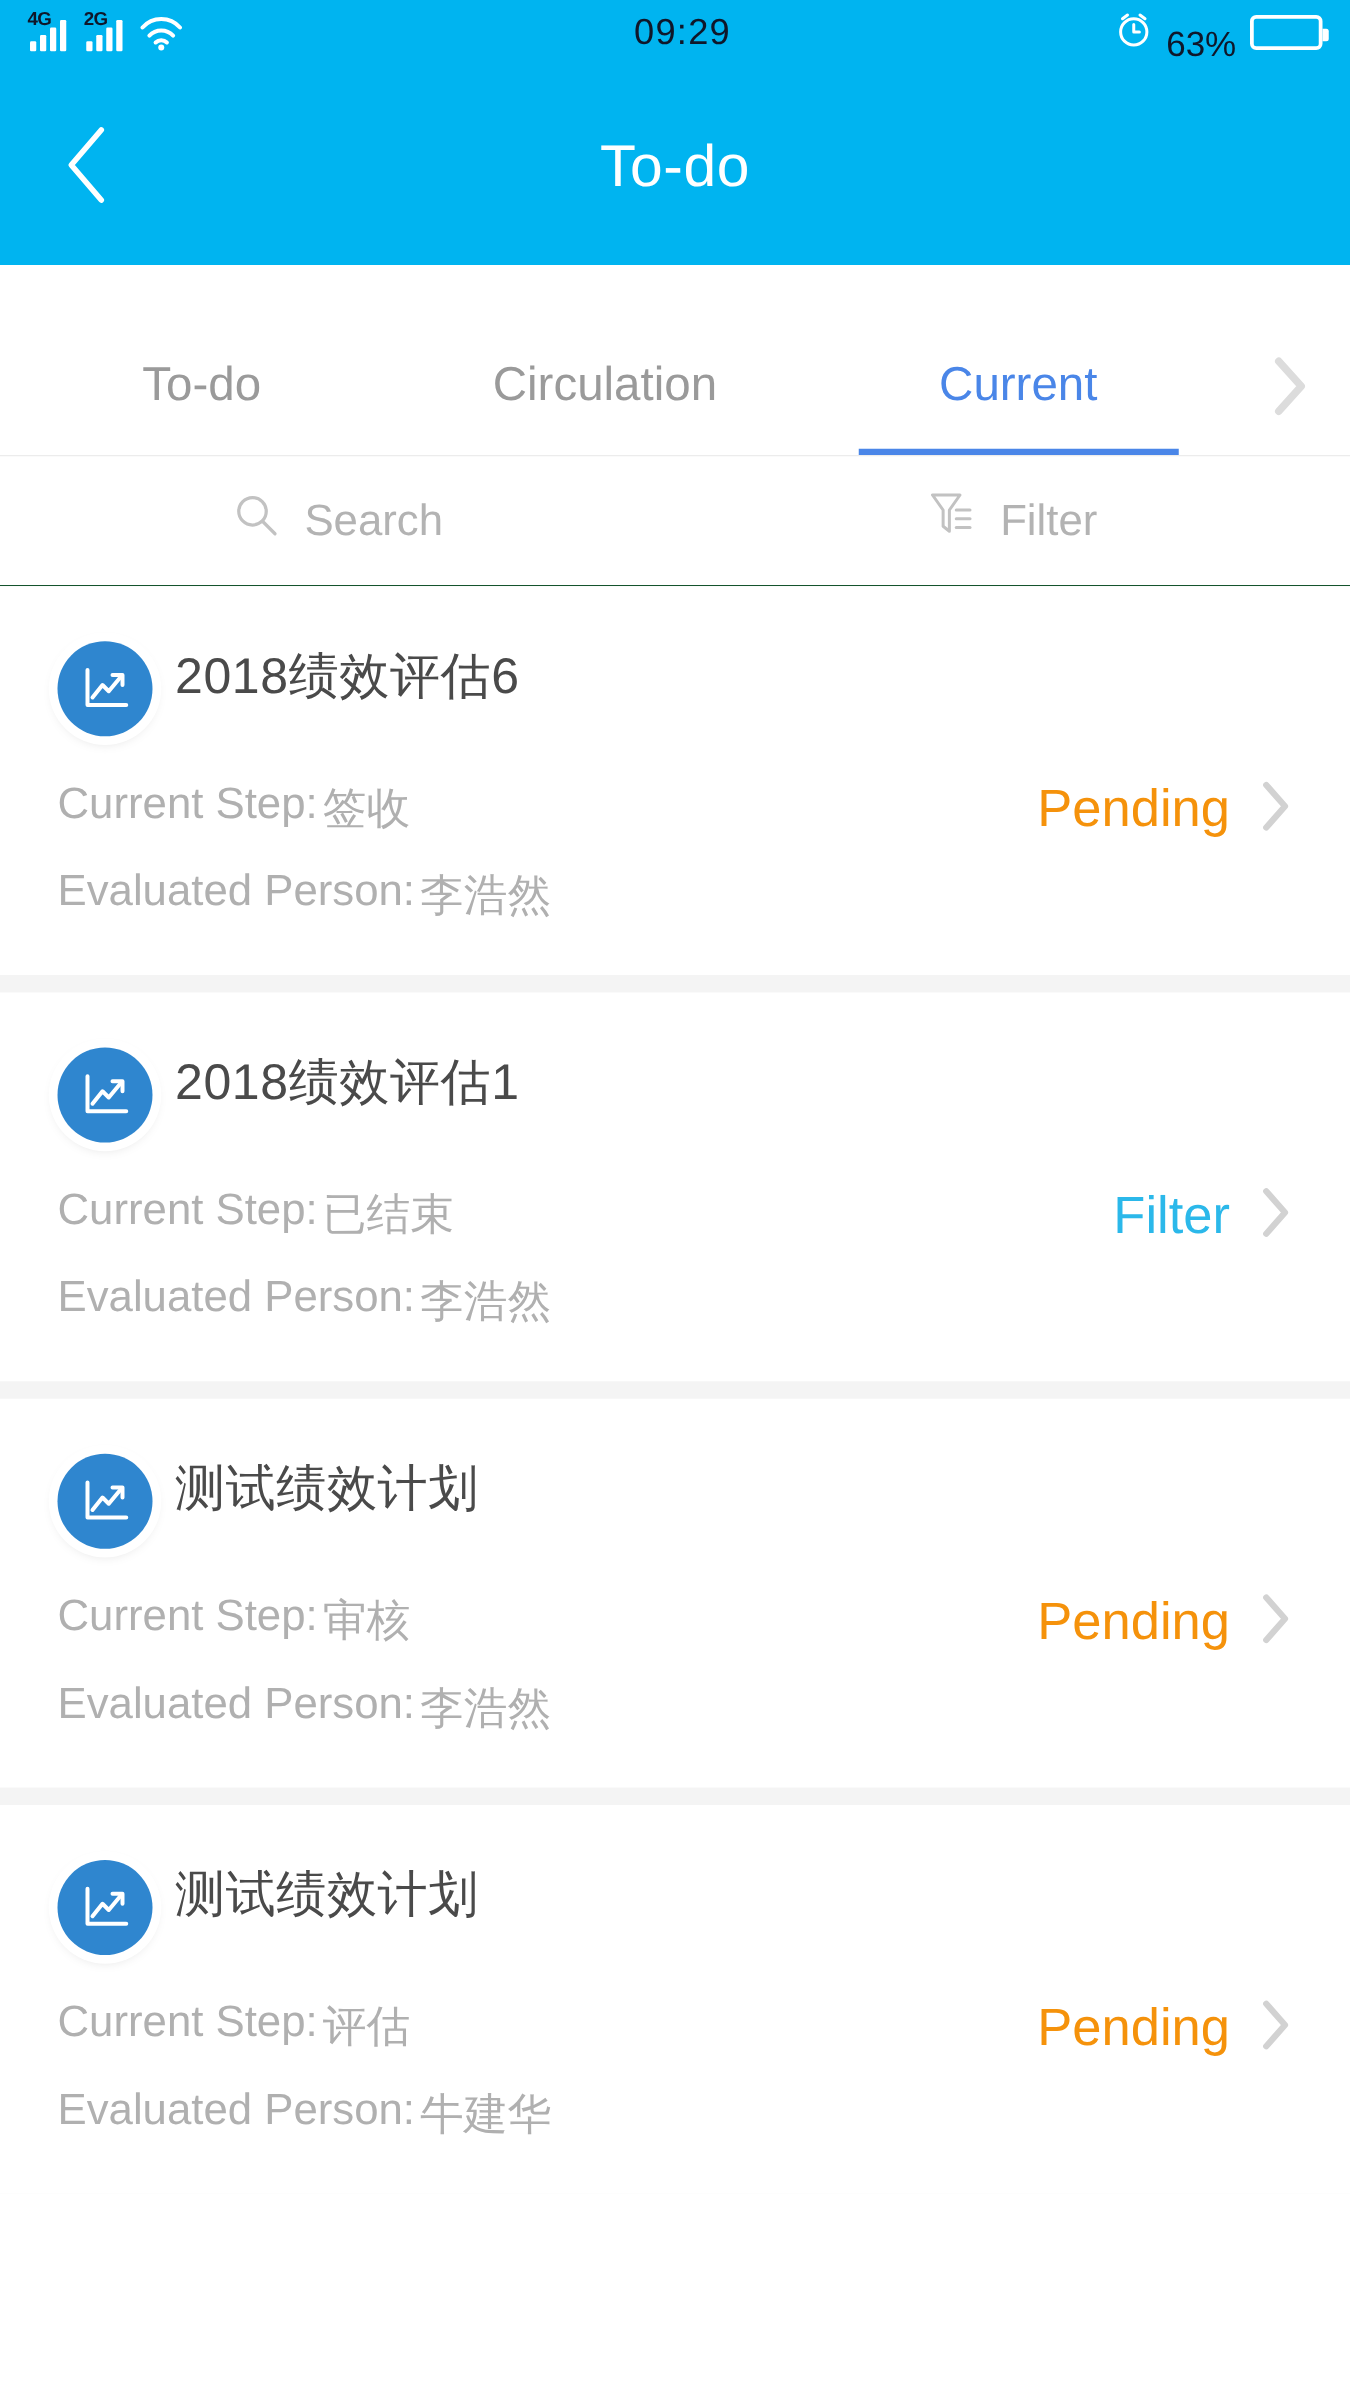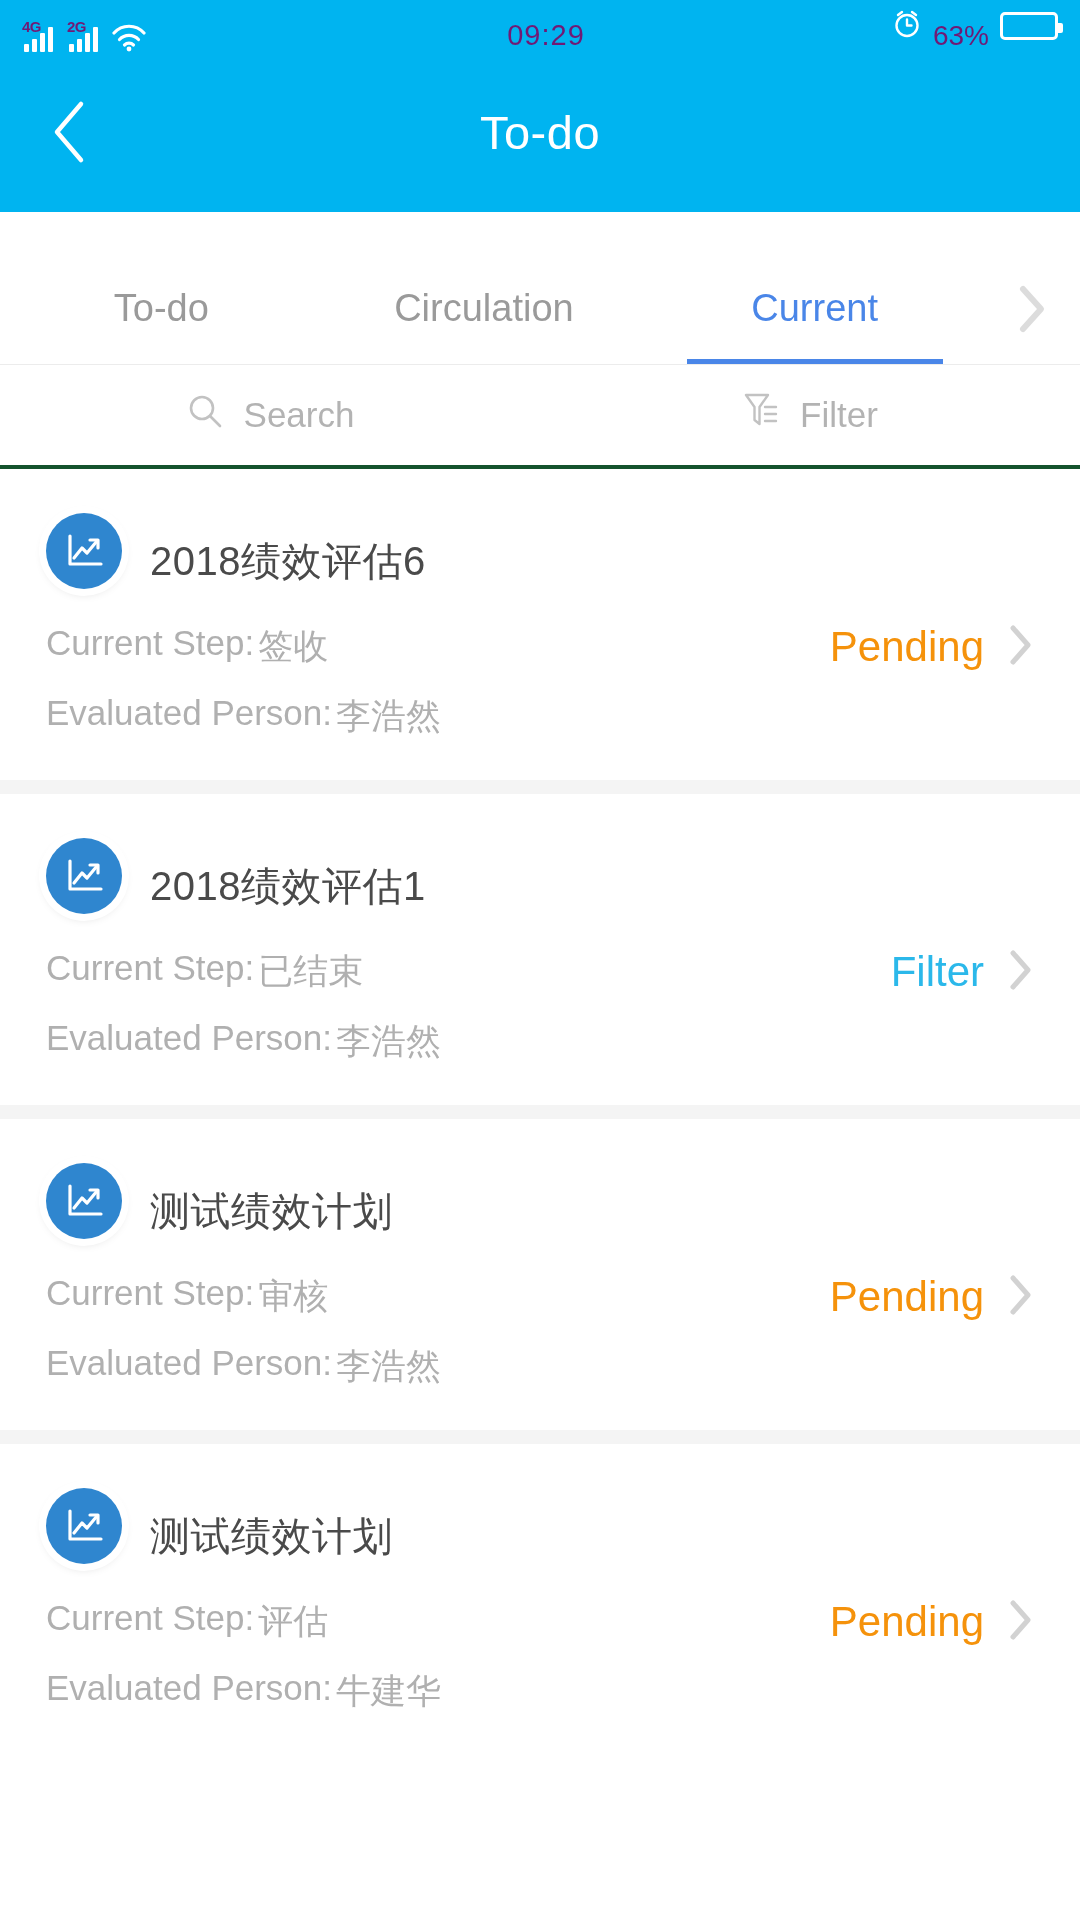--- a/index.html
+++ b/index.html
@@ -6,22 +6,22 @@
   html,body { width:1080px; height:1920px; }
   body {
     font-family:"Liberation Sans", sans-serif;
     background:#f2f2f2;
     overflow:hidden;
   }
   .phone { width:1080px; height:1920px; position:relative; background:#ffffff; }
 
   
   .statusbar{
-    height:52px; background:#00B4F0; color:#701a75;
-    display:flex; align-items:flex-end; padding:0 22px;
+    height:52px; background:#00B4F0; color:#0f172a;
+    display:flex; align-items:center; padding:0 22px;
     position:relative;
   }
   .sb-left{ display:flex; align-items:flex-end; gap:14px; }
   .sig{ display:flex; align-items:flex-end; gap:3px; position:relative; padding-left:2px;}
   .sig .glabel{
     position:absolute; top:-4px; left:0; font-size:15px; font-weight:bold;
     line-height:1; letter-spacing:-0.5px;
   }
   .sig .bars{ display:flex; align-items:flex-end; gap:3px; margin-top:4px;}
   .sig .bars i{ display:block; width:5px; background:#fff; border-radius:1px;}
@@ -76,34 +76,34 @@
     bottom:0; width:256px; height:5px; background:#4A86E8;
   }
   .tab-more{
     width:96px; display:flex; align-items:center; justify-content:center;
     padding-bottom:30px;
   }
 
   
   .searchbar{
     height:104px; background:#fff; display:flex; align-items:center;
-    border-bottom:4px solid #14532d;
+    border-bottom:1px solid #14532d;
   }
   .sb-cell{
     flex:1; display:flex; align-items:center; justify-content:center; gap:20px;
     font-size:35px; color:#b3b3b3;
   }
 
   
   .list{ background:#f4f4f4; }
   .card{
     background:#fff; padding:44px 46px 40px 46px; margin-bottom:14px;
     position:relative;
   }
-  .card-head{ display:flex; align-items:flex-end; gap:28px; margin-bottom:34px; }
+  .card-head{ display:flex; align-items:flex-start; gap:18px; margin-bottom:34px; }
   .avatar{
     width:76px;height:76px;border-radius:50%;
     background:#2F86CF; flex:0 0 76px;
     display:flex;align-items:center;justify-content:center;
     box-shadow:0 0 0 7px #ffffff, 0 3px 11px rgba(0,0,0,0.22);
   }
   .card-title{ font-size:40px; color:#4a4a4a; letter-spacing:0.5px; }
 
   .card-row{
     display:flex; align-items:flex-start; font-size:35px; color:#b0b0b0;

